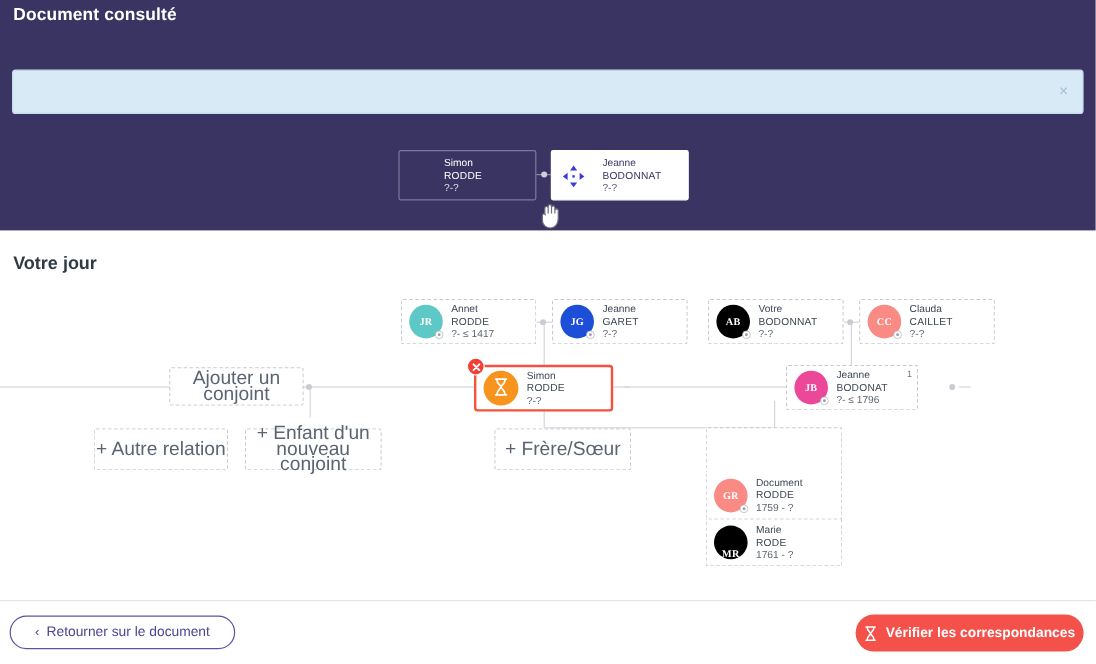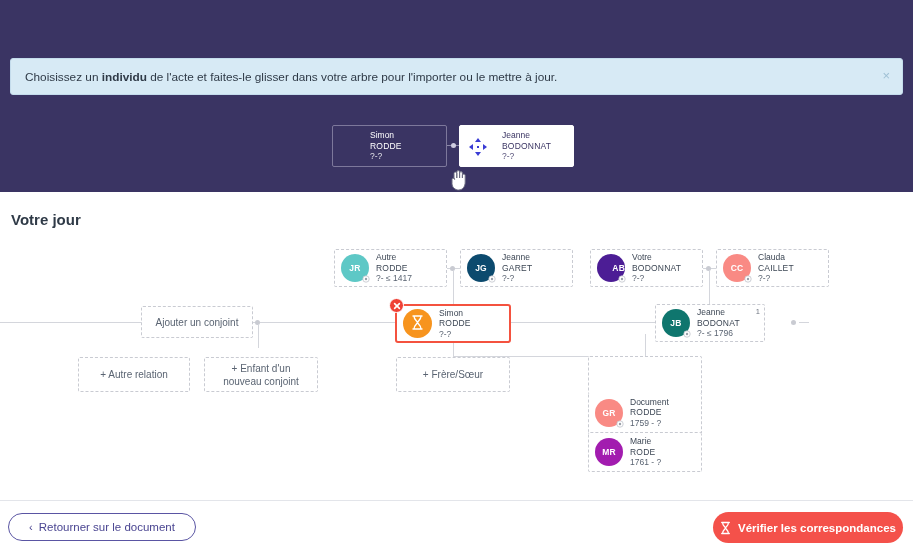--- a/index.html
+++ b/index.html
@@ -105,21 +105,21 @@
     background: #ffffff;
     border-radius: 2px;
     display: flex; align-items: center;
   }
   .node .avatar {
     position: relative;
     width: 28px; height: 28px; border-radius: 50%;
     margin-left: 6px;
     display: flex; align-items: center; justify-content: center;
     color: #ffffff; font-size: 8.5px; font-weight: bold;
-    letter-spacing: .2px; flex: 0 0 auto;
+    letter-spacing: .2px; flex: 0 0 auto; font-family: Liberation Serif, serif;
   }
   .node .gear {
     position: absolute; right: -1px; bottom: -1px;
     width: 8px; height: 8px;
   }
   .node .names {
     margin-left: 7px;
     font-size: 8.5px; line-height: 10.5px; color: #3c4654;
   }
   .node .nm-first { }
@@ -145,21 +145,21 @@
     cursor: pointer;
   }
 
   .add-box {
     position: absolute;
     border: 1px dashed #c9cbd2;
     border-radius: 2px;
     background: #ffffff;
     display: flex; align-items: center; justify-content: center;
     text-align: center;
-    font-size: 10px; color: #5a6472;
+    font-size: 16px; color: #5a6472;
     line-height: 13px;
     cursor: pointer;
   }
 
   .grp {
     position: absolute;
     border: 1px dashed #c9cbd2;
     border-radius: 2px;
     background: #ffffff;
   }
@@ -194,25 +194,23 @@
     color: #ffffff; font-size: 11.5px; font-weight: bold;
     display: flex; align-items: center; justify-content: center;
     cursor: pointer;
   }
   .btn-verify .hg { margin-right: 7px; display:flex; }
 </style>
 </head>
 <body>
 
 <div class="header">
+  <div class="doc-title">Document consulté</div>
 
   <div class="banner">
-    <div class="banner-text">
-      <span>Choisissez un </span><b>individu</b><span> de l'acte et faites-le glisser dans votre arbre pour l'importer ou le mettre à jour.</span>
-    </div>
     <div class="banner-close">×</div>
   </div>
 
   <div class="doc-cards">
 
     <div class="doc-card outline">
       <div class="dc-names">
         <div class="dc-first">Simon</div>
         <div class="dc-last">RODDE</div>
         <div class="dc-dates">?-?</div>
@@ -270,45 +268,45 @@
     <div class="avatar" style="background:#5ec8c6;">
       <span>JR</span>
       <span class="gear">
         <svg width="8" height="8" viewBox="0 0 8 8">
             <circle cx="4" cy="4" r="3.2" fill="#ffffff" stroke="#b9bcc4" stroke-width=".7"></circle>
             <circle cx="4" cy="4" r="1.2" fill="#9aa0aa"></circle>
           </svg>
       </span>
     </div>
     <div class="names">
-      <div class="nm-first">Autre</div>
+      <div class="nm-first">Annet</div>
       <div class="nm-last">RODDE</div>
       <div class="nm-dates">?- ≤ 1417</div>
     </div>
   </div>
 
   <div class="node" style="left:460px; top:57px; width:113px; height:38px;">
-    <div class="avatar" style="background:#0c4a6e;">
+    <div class="avatar" style="background:#1d4ed8;">
       <span>JG</span>
       <span class="gear">
         <svg width="8" height="8" viewBox="0 0 8 8">
             <circle cx="4" cy="4" r="3.2" fill="#ffffff" stroke="#b9bcc4" stroke-width=".7"></circle>
             <circle cx="4" cy="4" r="1.2" fill="#9aa0aa"></circle>
           </svg>
       </span>
     </div>
     <div class="names">
       <div class="nm-first">Jeanne</div>
       <div class="nm-last">GARET</div>
       <div class="nm-dates">?-?</div>
     </div>
   </div>
 
   <div class="node" style="left:590px; top:57px; width:113px; height:38px;">
-    <div class="avatar" style="background:#4c1d95;justify-content:flex-end;">
+    <div class="avatar" style="background:#000000;">
       <span>AB</span>
       <span class="gear">
         <svg width="8" height="8" viewBox="0 0 8 8">
             <circle cx="4" cy="4" r="3.2" fill="#ffffff" stroke="#b9bcc4" stroke-width=".7"></circle>
             <circle cx="4" cy="4" r="1.2" fill="#9aa0aa"></circle>
           </svg>
       </span>
     </div>
     <div class="names">
       <div class="nm-first">Votre</div>
@@ -362,21 +360,21 @@
       </span>
     </div>
     <div class="names">
       <div class="nm-first">Simon</div>
       <div class="nm-last">RODDE</div>
       <div class="nm-dates">?-?</div>
     </div>
   </div>
 
   <div class="node" style="left:655px; top:112px; width:110px; height:38px;">
-    <div class="avatar" style="background:#0f766e;">
+    <div class="avatar" style="background:#ec4899;">
       <span>JB</span>
       <span class="gear">
         <svg width="8" height="8" viewBox="0 0 8 8">
             <circle cx="4" cy="4" r="3.2" fill="#ffffff" stroke="#b9bcc4" stroke-width=".7"></circle>
             <circle cx="4" cy="4" r="1.2" fill="#9aa0aa"></circle>
           </svg>
       </span>
     </div>
     <div class="names">
       <div class="nm-first">Jeanne</div>
@@ -386,21 +384,21 @@
     <div class="corner-badge">1</div>
   </div>
 
   <div class="add-box" style="left:204px; top:165px; width:114px; height:35px;">
     <span style="white-space:pre-line;">+ Enfant d'un
 nouveau conjoint</span>
   </div>
 
   <div class="add-box" style="left:78px; top:165px; width:112px; height:35px;">+ Autre relation</div>
 
-  <div class="add-box" style="left:396px; top:165px; width:114px; height:35px;">+ Frère/Sœur</div>
+  <div class="add-box" style="left:412px; top:165px; width:114px; height:35px;">+ Frère/Sœur</div>
 
   <div class="grp" style="left:588px; top:164px; width:114px; height:116px;"></div>
 
 
   <div class="node" style="left:588px; top:201px; width:114px; height:40px; border-top:none;">
     <div class="avatar" style="background:#f98a84;">
       <span>GR</span>
       <span class="gear">
         <svg width="8" height="8" viewBox="0 0 8 8">
             <circle cx="4" cy="4" r="3.2" fill="#ffffff" stroke="#b9bcc4" stroke-width=".7"></circle>
@@ -409,21 +407,21 @@
       </span>
     </div>
     <div class="names">
       <div class="nm-first">Document</div>
       <div class="nm-last">RODDE</div>
       <div class="nm-dates">1759 - ?</div>
     </div>
   </div>
 
   <div class="node" style="left:588px; top:241px; width:114px; height:39px; border-top:none;">
-    <div class="avatar" style="background:#a21caf;">
+    <div class="avatar" style="background:#000000;align-items:flex-end;">
       <span>MR</span>
     </div>
     <div class="names">
       <div class="nm-first">Marie</div>
       <div class="nm-last">RODE</div>
       <div class="nm-dates">1761 - ?</div>
     </div>
   </div>
 </div>
 

